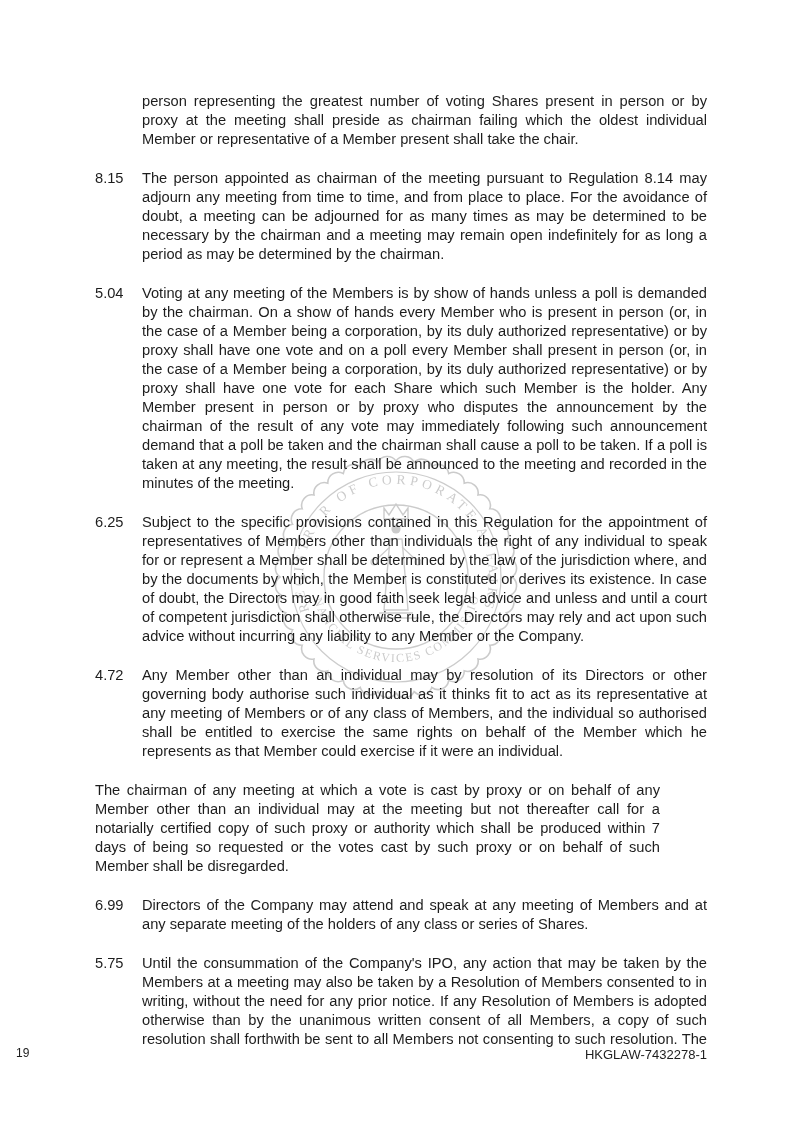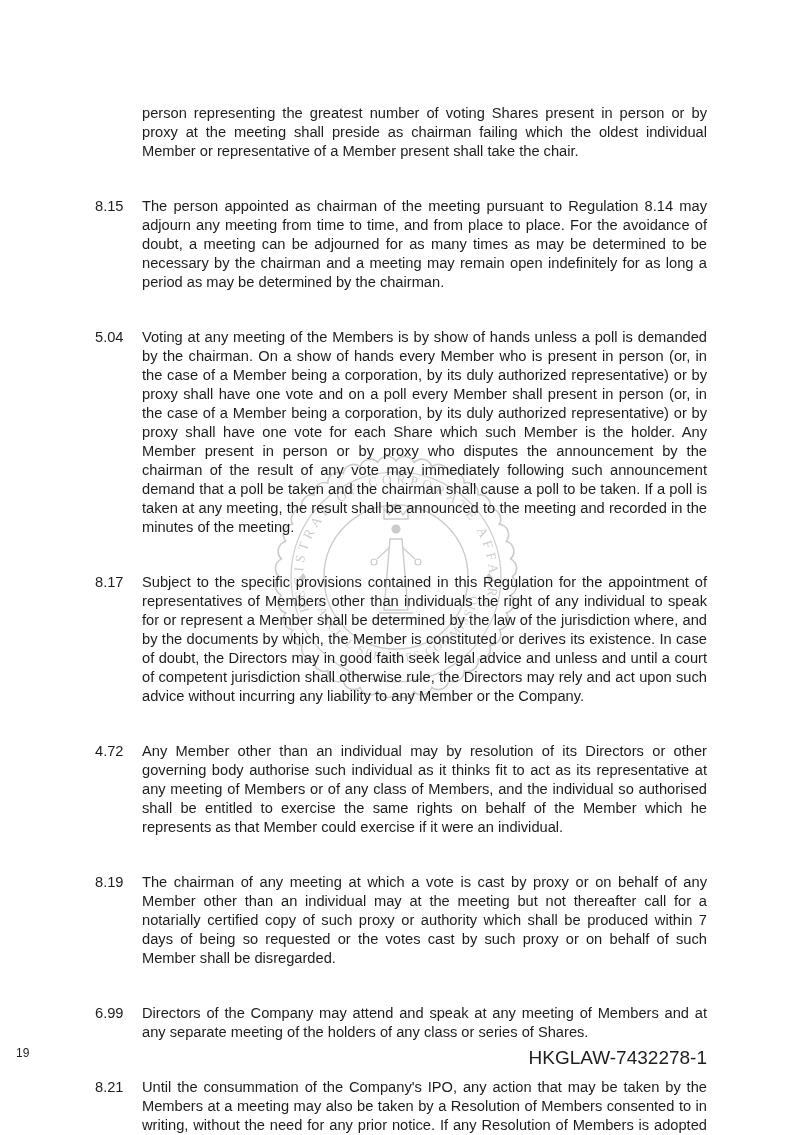--- a/index.html
+++ b/index.html
@@ -20,30 +20,30 @@
   .seal-stroke{stroke:#999999;fill:none;}
   .seal-text{fill:#999999;font-family:"Liberation Serif","DejaVu Serif",serif;}
   .seal-fill{fill:#999999;stroke:none;}
 
   
   .content{
     position:absolute;left:95px;top:92px;width:612px;
     color:#1d1d1d;font-size:14.66px;line-height:19px;
     z-index:2;
   }
-  .para{display:flex;margin-top:36px;}
-  .para:first-child{margin-top:12px;}
+  .para{display:flex;margin-top:20px;}
+  .para:first-child{margin-top:0;}
   .para-num{flex:0 0 47px;width:47px;}
   .para-text{width:565px;text-align:justify;text-justify:inter-word;}
   .para-text.justify-last{text-align-last:justify;}
 
   
   .footer{position:absolute;left:0;top:1046px;width:800px;height:24px;z-index:2;color:#1d1d1d;}
   .page-number{position:absolute;left:16px;top:0;width:790px;text-align:left;font-size:12px;}
-  .doc-ref{position:absolute;left:95px;top:1px;width:612px;text-align:right;font-size:19px;}
+  .doc-ref{position:absolute;left:95px;top:1px;width:612px;text-align:right;font-size:13px;}
 </style>
 </head>
 <body>
 
 <div class="page">
 
   <div class="watermark">
     <svg width="260" height="260" viewBox="0 0 260 260">
 
       <path class="seal-stroke" stroke-width="1.6" d="M 246.0 130.0 A 10.5 10.5 0 0 1 244.6 148.1 A 10.5 10.5 0 0 1 240.3 165.8 A 10.5 10.5 0 0 1 233.4 182.7 A 10.5 10.5 0 0 1 223.8 198.2 A 10.5 10.5 0 0 1 212.0 212.0 A 10.5 10.5 0 0 1 198.2 223.8 A 10.5 10.5 0 0 1 182.7 233.4 A 10.5 10.5 0 0 1 165.8 240.3 A 10.5 10.5 0 0 1 148.1 244.6 A 10.5 10.5 0 0 1 130.0 246.0 A 10.5 10.5 0 0 1 111.9 244.6 A 10.5 10.5 0 0 1 94.2 240.3 A 10.5 10.5 0 0 1 77.3 233.4 A 10.5 10.5 0 0 1 61.8 223.8 A 10.5 10.5 0 0 1 48.0 212.0 A 10.5 10.5 0 0 1 36.2 198.2 A 10.5 10.5 0 0 1 26.6 182.7 A 10.5 10.5 0 0 1 19.7 165.8 A 10.5 10.5 0 0 1 15.4 148.1 A 10.5 10.5 0 0 1 14.0 130.0 A 10.5 10.5 0 0 1 15.4 111.9 A 10.5 10.5 0 0 1 19.7 94.2 A 10.5 10.5 0 0 1 26.6 77.3 A 10.5 10.5 0 0 1 36.2 61.8 A 10.5 10.5 0 0 1 48.0 48.0 A 10.5 10.5 0 0 1 61.8 36.2 A 10.5 10.5 0 0 1 77.3 26.6 A 10.5 10.5 0 0 1 94.2 19.7 A 10.5 10.5 0 0 1 111.9 15.4 A 10.5 10.5 0 0 1 130.0 14.0 A 10.5 10.5 0 0 1 148.1 15.4 A 10.5 10.5 0 0 1 165.8 19.7 A 10.5 10.5 0 0 1 182.7 26.6 A 10.5 10.5 0 0 1 198.2 36.2 A 10.5 10.5 0 0 1 212.0 48.0 A 10.5 10.5 0 0 1 223.8 61.8 A 10.5 10.5 0 0 1 233.4 77.3 A 10.5 10.5 0 0 1 240.3 94.2 A 10.5 10.5 0 0 1 244.6 111.9 A 10.5 10.5 0 0 1 246.0 130.0 "></path>
@@ -87,41 +87,40 @@
       <div class="para-num">8.15</div>
       <div class="para-text">The person appointed as chairman of the meeting pursuant to Regulation 8.14 may adjourn any meeting from time to time, and from place to place. For the avoidance of doubt, a meeting can be adjourned for as many times as may be determined to be necessary by the chairman and a meeting may remain open indefinitely for as long a period as may be determined by the chairman.</div>
     </section>
 
     <section class="para">
       <div class="para-num">5.04</div>
       <div class="para-text">Voting at any meeting of the Members is by show of hands unless a poll is demanded by the chairman. On a show of hands every Member who is present in person (or, in the case of a Member being a corporation, by its duly authorized representative) or by proxy shall have one vote and on a poll every Member shall present in person (or, in the case of a Member being a corporation, by its duly authorized representative) or by proxy shall have one vote for each Share which such Member is the holder.  Any Member present in person or by proxy who disputes the announcement by the chairman of the result of any vote may immediately following such announcement demand that a poll be taken and the chairman shall cause a poll to be taken.  If a poll is taken at any meeting, the result shall be announced to the meeting and recorded in the minutes of the meeting.</div>
     </section>
 
     <section class="para">
-      <div class="para-num">8.17</div>
+      <div class="para-num">6.25</div>
       <div class="para-text">Subject to the specific provisions contained in this Regulation for the appointment of representatives of Members other than individuals the right of any individual to speak for or represent a Member shall be determined by the law of the jurisdiction where, and by the documents by which, the Member is constituted or derives its existence.  In case of doubt, the Directors may in good faith seek legal advice and unless and until a court of competent jurisdiction shall otherwise rule, the Directors may rely and act upon such advice without incurring any liability to any Member or the Company.</div>
     </section>
 
     <section class="para">
       <div class="para-num">4.72</div>
       <div class="para-text">Any Member other than an individual may by resolution of its Directors or other governing body authorise such individual as it thinks fit to act as its representative at any meeting of Members or of any class of Members, and the individual so authorised shall be entitled to exercise the same rights on behalf of the Member which he represents as that Member could exercise if it were an individual.</div>
     </section>
 
     <section class="para">
-      <div class="para-num">8.19</div>
       <div class="para-text">The chairman of any meeting at which a vote is cast by proxy or on behalf of any Member other than an individual may at the meeting but not thereafter call for a notarially certified copy of such proxy or authority which shall be produced within 7 days of being so requested or the votes cast by such proxy or on behalf of such Member shall be disregarded.</div>
     </section>
 
     <section class="para">
       <div class="para-num">6.99</div>
       <div class="para-text">Directors of the Company may attend and speak at any meeting of Members and at any separate meeting of the holders of any class or series of Shares.</div>
     </section>
 
     <section class="para">
-      <div class="para-num">8.21</div>
+      <div class="para-num">5.75</div>
       <div class="para-text justify-last">Until the consummation of the Company's IPO, any action that may be taken by the Members at a meeting may also be taken by a Resolution of Members consented to in writing, without the need for any prior notice.  If any Resolution of Members is adopted otherwise than by the unanimous written consent of all Members, a copy of such resolution shall forthwith be sent to all Members not consenting to such resolution.  The</div>
     </section>
 
   </main>
 
   <div class="footer">
     <div class="page-number">19</div>
     <div class="doc-ref">HKGLAW-7432278-1</div>
   </div>
 

